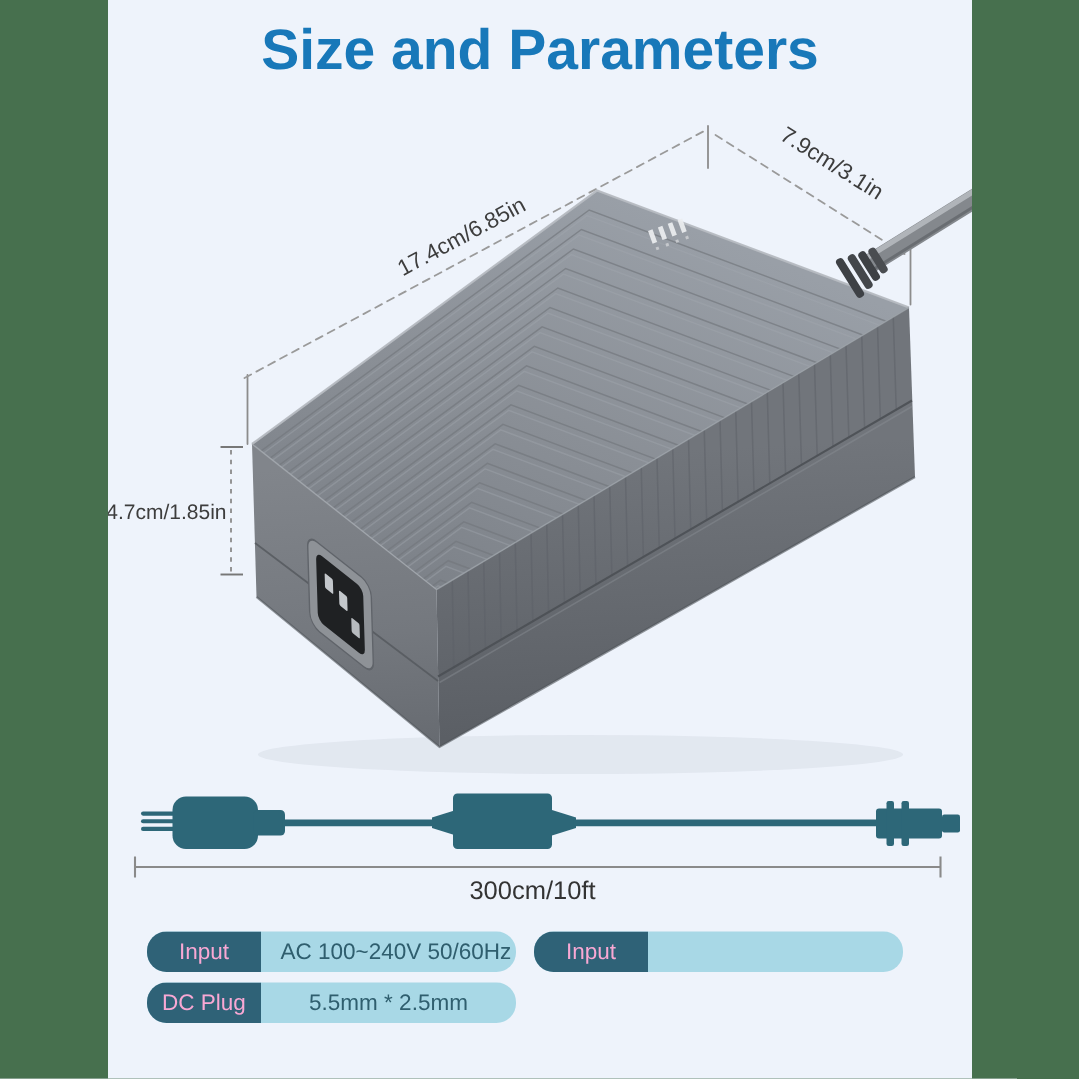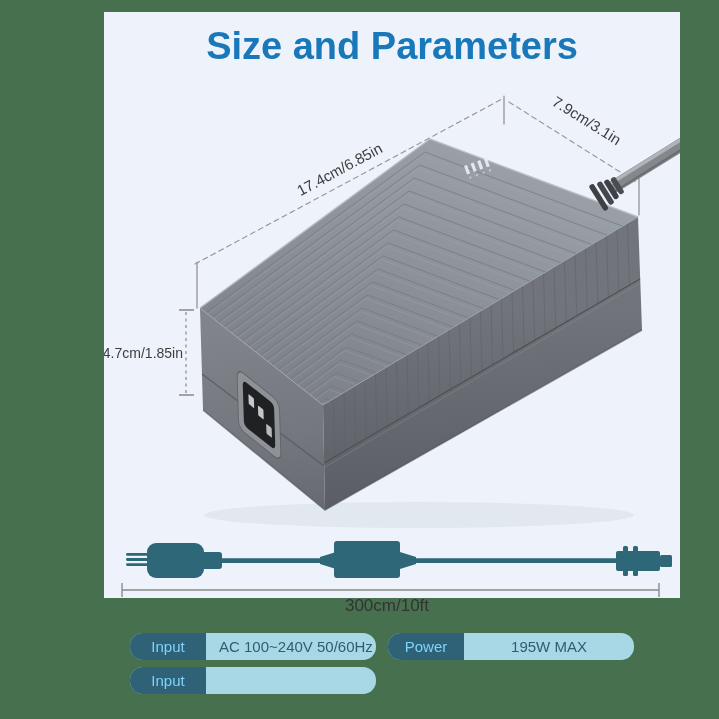--- a/index.html
+++ b/index.html
@@ -2,23 +2,22 @@
 <html><head>
 <meta charset="utf-8">
 <style>
   html,body { margin:0; padding:0; }
   body {
     width:719px; height:719px; position:relative; overflow:hidden;
     background:#47704e;
     font-family:"Liberation Sans", sans-serif;
   }
   .content {
-    position:absolute; left:72px; top:12px; width:576px; height:586px;
+    position:absolute; left:72px; top:0; width:576px; height:719px;
     background:#eef3fb;
-    margin-left:32px;
   }
   .title {
     position:absolute; top:13px; left:0; width:100%;
     text-align:center; font-size:38px; font-weight:700; color:#1878b9;
     letter-spacing:0px;
   }
   .adapter-svg  { position:absolute; top:70px;  left:0; }
   .cable-svg    { position:absolute; top:510px; left:0; }
   svg text { font-family:"Liberation Sans", sans-serif; }
   .dim-label { fill:#3d3d3d; font-size:15px; }
@@ -27,21 +26,21 @@
   .spec-table {
     position:absolute; top:621px; left:26px; width:504px;
     display:grid; grid-template-columns:246px 246px;
     column-gap:12px; row-gap:7px;
   }
   .spec-row {
     height:27px; display:flex; border-radius:13px; overflow:hidden;
     background:#a8d8e6;
   }
   .spec-label {
-    width:76px; flex:0 0 76px; background:#2f6277; color:#7dd3fc;
+    width:76px; flex:0 0 76px; background:#2f6277; color:#f9a8d4;
     display:flex; align-items:center; justify-content:center;
     font-size:15px;
   }
   .spec-value {
     flex:1; display:flex; align-items:center;
     color:#2f5e6e; font-size:15px; white-space:nowrap;
   }
   .v-left   { justify-content:flex-start; padding-left:13px; }
   .v-center { justify-content:center; }
 </style>
@@ -257,21 +256,21 @@
       <text class="cable-dim-label" x="283" y="89" text-anchor="middle">300cm/10ft</text>
     </g>
   </svg>
 
   <div class="spec-table">
     <div class="spec-row">
       <div class="spec-label">Input</div>
       <div class="spec-value v-left">AC 100~240V 50/60Hz 3A</div>
     </div>
     <div class="spec-row">
-      <div class="spec-label">Power</div>
-      <div class="spec-value v-center">195W MAX</div>
+      <div class="spec-label">Input</div>
     </div>
     <div class="spec-row">
-      <div class="spec-label">Input</div>
+      <div class="spec-label">DC Plug</div>
+      <div class="spec-value v-center">5.5mm * 2.5mm</div>
     </div>
   </div>
 
 </div>
 
 </body></html>

